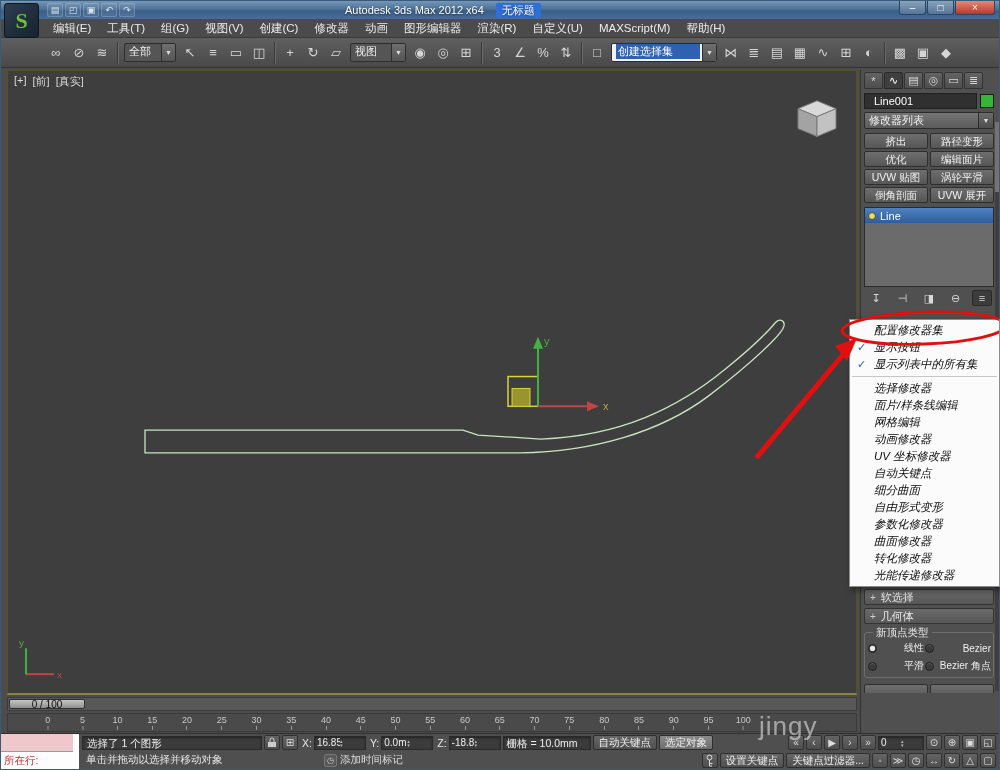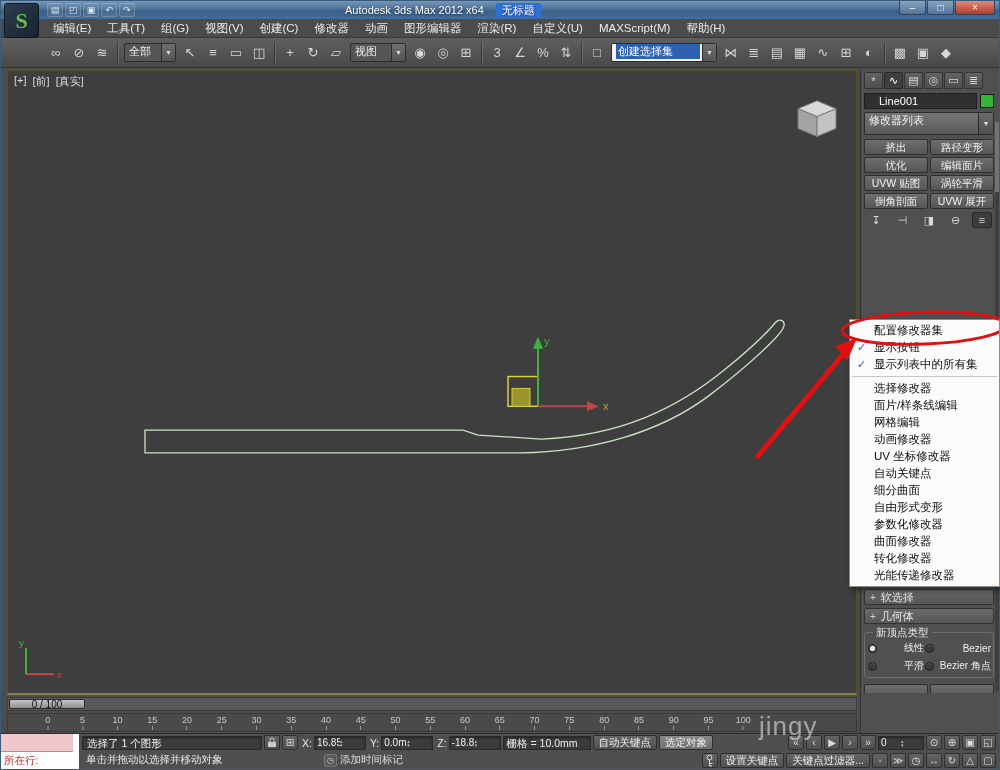--- a/index.html
+++ b/index.html
@@ -38,23 +38,23 @@
 .ts-handle{position:absolute;left:1px;top:1px;bottom:1px;width:76px;background:linear-gradient(#c6c6c6,#8f8f8f);border:1px solid #2f2f2f;border-radius:2px;color:#111;font-size:10px;display:flex;align-items:center;justify-content:center;}
 .ruler{flex:0 0 19px;margin:2px 0 1px;background:#4a4a4a;border:1px solid #3a3a3a;position:relative;overflow:hidden;}
 .tick{position:absolute;top:2px;transform:translateX(-50%);text-align:center;color:#c9c9c9;font-size:9px;line-height:9px;}
 .tick-line{width:1px;height:4px;background:#989898;margin:1px auto 0;}
 
 .cmdpanel{flex:0 0 139px;background:#505050;border-left:1px solid #333;margin-top:2px;display:flex;flex-direction:column;padding:2px 5px 0 3px;position:relative;}
 .ptabs{display:flex;gap:1px;margin-bottom:4px;}
 .ptab{width:19px;height:17px;display:flex;align-items:center;justify-content:center;font-size:11px;color:#d8d8d8;background:linear-gradient(#636363,#4e4e4e);border:1px solid #333;border-radius:2px 2px 0 0;}
 .ptab.active{background:#3f3f3f;border-color:#2a2a2a;color:#fff;}
 .name-row{display:flex;align-items:center;gap:3px;margin-bottom:3px;}
-.namefield{flex:1;height:16px;background:#303030;border:1px solid #202020;color:#fff;font-size:11px;line-height:14px;padding:0 14px;}
+.namefield{flex:1;height:16px;background:#303030;border:1px solid #202020;color:#fff;font-size:11px;line-height:14px;padding:0 9px;}
 .swatch{width:14px;height:14px;border:1px solid #191919;flex:0 0 14px;}
-.dropdown{height:23px;display:flex;background:linear-gradient(#757575,#5b5b5b);border:1px solid #2c2c2c;border-radius:2px;margin-bottom:4px;}
+.dropdown{height:17px;display:flex;background:linear-gradient(#757575,#5b5b5b);border:1px solid #2c2c2c;border-radius:2px;margin-bottom:4px;}
 .dd-label{flex:1;font-size:11px;line-height:15px;padding-left:4px;color:#f2f2f2;}
 .dd-arrow{width:15px;border-left:1px solid #2c2c2c;background:linear-gradient(#6a6a6a,#4f4f4f);font-size:7px;display:flex;align-items:center;justify-content:center;color:#ddd;}
 .btn-grid{display:grid;grid-template-columns:1fr 1fr;gap:2px;}
 .gbtn{height:16px;background:linear-gradient(#6e6e6e,#565656);border:1px solid #2e2e2e;border-radius:2px;color:#f0f0f0;font-size:10.5px;text-align:center;line-height:14px;white-space:nowrap;overflow:hidden;}
 .stack-box{margin-top:4px;height:80px;background:#6b6b6b;border:1px solid #2b2b2b;overflow:hidden;}
 .stack-row{height:15px;display:flex;align-items:center;gap:4px;padding-left:3px;color:#fff;font-size:11px;}
 .stack-row.sel{background:linear-gradient(#4f82c2,#2d5d9e);}
 .bulb{width:8px;height:8px;border-radius:50%;background:#ead968;border:1px solid #4a4a2a;flex:0 0 8px;}
 .stack-tools{display:flex;justify-content:space-between;margin-top:3px;padding:0 2px;}
 .sbtn{width:20px;height:16px;display:flex;align-items:center;justify-content:center;color:#d8d8d8;font-size:11px;border:1px solid transparent;border-radius:2px;}
@@ -66,21 +66,21 @@
 .vgroup-title{position:absolute;top:-7px;left:8px;background:#505050;padding:0 3px;font-size:10.5px;color:#e8e8e8;white-space:nowrap;}
 .vrows{display:grid;grid-template-columns:46% 54%;gap:4px 1px;}
 .radio-row{display:flex;align-items:center;gap:3px;font-size:10px;color:#eee;white-space:nowrap;overflow:hidden;justify-content:space-between;}
 .radio-dot{width:9px;height:9px;border-radius:50%;background:#3a3a3a;border:1px solid #222;box-shadow:inset 0 1px 1px rgba(255,255,255,.2);flex:0 0 9px;}
 .radio-dot.on{background:radial-gradient(circle,#e8e8e8 0 2.5px,#3a3a3a 3px);}
 .clip-row{display:grid;grid-template-columns:1fr 1fr;gap:2px;margin-top:6px;height:9px;overflow:hidden;}
 .cp-scroll{position:absolute;right:0;top:52px;bottom:42px;width:4px;background:#3f3f3f;}
 .cp-thumb{position:absolute;top:0;left:0;right:0;height:70px;background:#737373;}
 
 .pmenu{position:absolute;left:848px;top:318px;width:151px;background:#fbfbfb;border:1px solid #8c8c8c;box-shadow:3px 3px 7px rgba(0,0,0,.5);padding:2px 0;z-index:40;}
-.pm-item{height:17px;line-height:17px;padding-left:24px;position:relative;font-size:11.5px;color:#0a0a0a;white-space:nowrap;overflow:hidden;}
+.pm-item{height:17px;line-height:17px;padding-left:24px;position:relative;font-size:11.5px;color:#0a0a0a;white-space:nowrap;overflow:hidden;font-style:italic;}
 .pm-chk{position:absolute;left:7px;top:0;color:#2b5fa5;font-size:11px;}
 .pm-sep{height:1px;background:#c6c6c6;margin:3px 2px;}
 
 .statusbar{flex:0 0 36px;background:#4f4f4f;border-top:1px solid #2e2e2e;display:flex;}
 .listener{flex:0 0 78px;display:flex;flex-direction:column;border-right:6px solid #ffffff;}
 .macro-row{flex:1;background:#f0c8cc;border-bottom:1px solid #9a9a9a;}
 .mini-row{flex:1;background:#fdfdfd;color:#c03030;font-size:10.5px;line-height:16px;padding-left:3px;}
 .sb-main{flex:1;display:flex;flex-direction:column;min-width:0;}
 .sb-row{flex:1;display:flex;align-items:center;gap:2px;padding:0 3px;}
 .sunken{background:#3b3b3b;border:1px solid #2a2a2a;box-shadow:inset 0 1px 2px rgba(0,0,0,.4);color:#eee;}
@@ -279,20 +279,26 @@
           <button class="gbtn">挤出</button>
           <button class="gbtn">路径变形</button>
           <button class="gbtn">优化</button>
           <button class="gbtn">编辑面片</button>
           <button class="gbtn">UVW 贴图</button>
           <button class="gbtn">涡轮平滑</button>
           <button class="gbtn">倒角剖面</button>
           <button class="gbtn">UVW 展开</button>
         </div>
 
+      <div class="stack-box">
+          <div class="stack-row sel">
+            <span class="bulb"></span>
+            <span class="stack-label">Line</span>
+          </div>
+        </div>
 
       <div class="stack-tools">
           <span class="sbtn">↧</span>
           <span class="sbtn">⊣</span>
           <span class="sbtn">◨</span>
           <span class="sbtn">⊖</span>
           <span class="sbtn active">≡</span>
         </div>
 
       <div class="cp-bottom">

